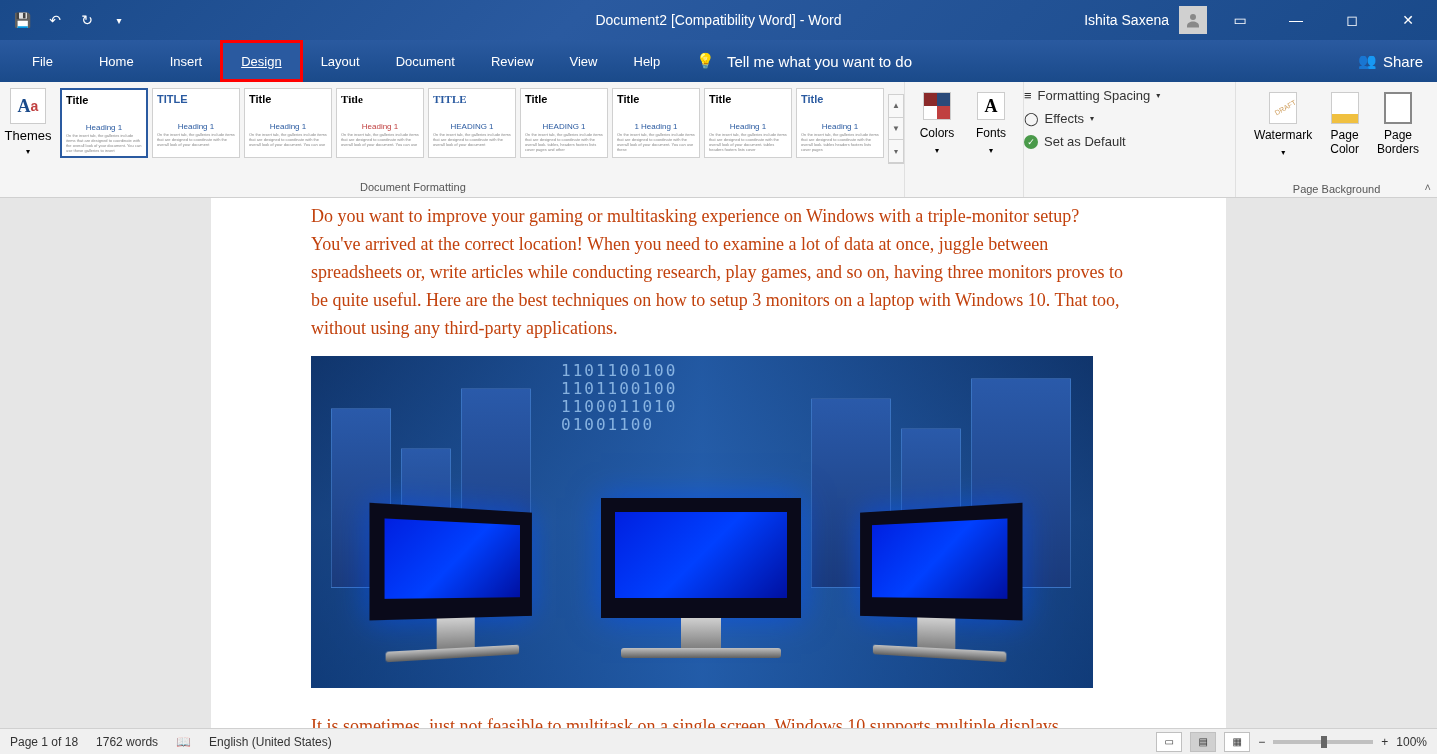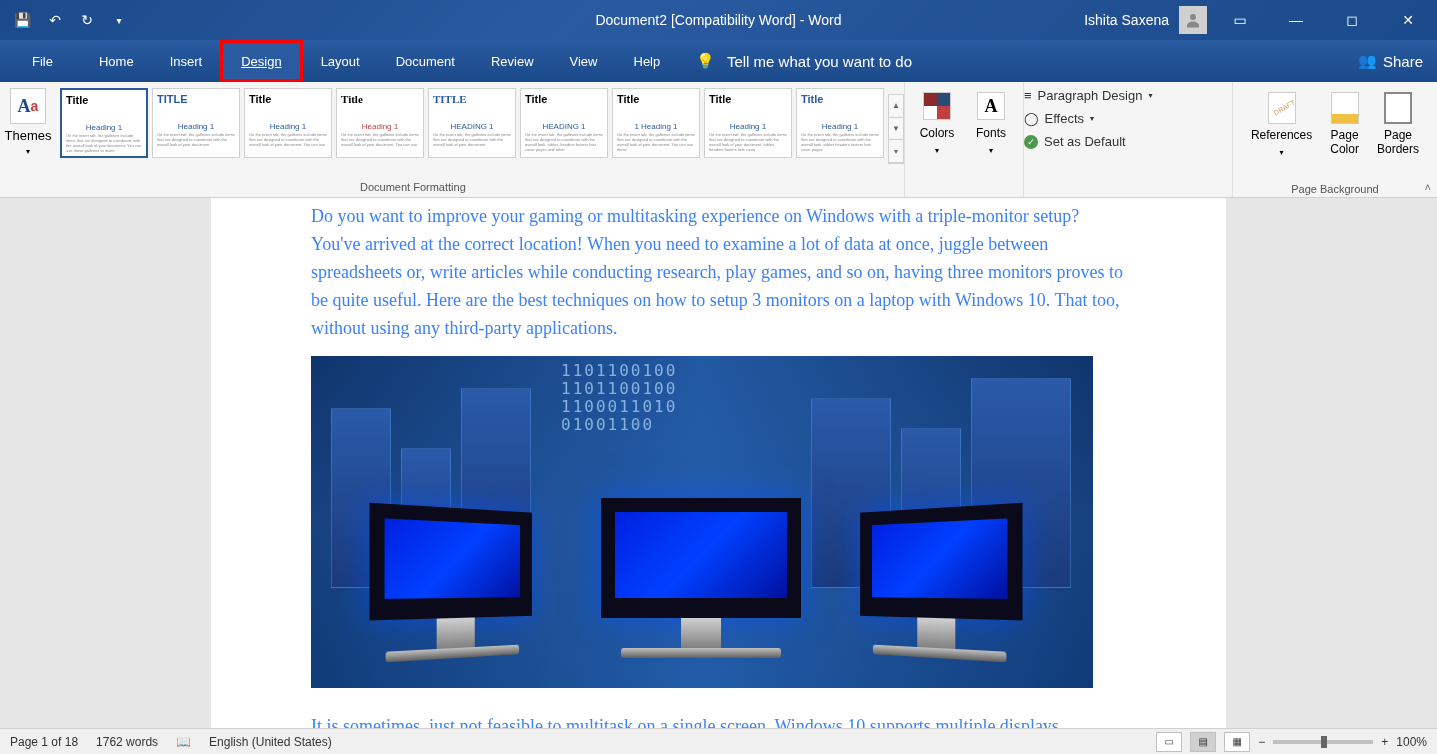--- a/index.html
+++ b/index.html
@@ -50,21 +50,21 @@
 .pgbg-group { display: flex; gap: 18px; padding: 6px 10px 0 10px; }
 .pgbg-btn { display: flex; flex-direction: column; align-items: center; gap: 4px; font-size: 12px; text-align: center; line-height: 14px; }
 .pgbg-ic { width: 28px; height: 32px; border: 1px solid #ccc; background: #fff; }
 .collapse-ic { position: absolute; right: 6px; bottom: 4px; font-size: 11px; color: #666; }
 
 .gallery-label { position: absolute; left: 360px; bottom: 4px; font-size: 11px; color: #555; }
 
 
 .docarea { flex: 1; background: #e6e6e6; overflow: hidden; display: flex; justify-content: center; }
 .page { width: 1015px; background: #fff; padding: 0 100px; margin-top: -2px; }
-.para { font-family: Georgia, serif; font-size: 18px; color: #3b82f6; line-height: 28px; margin: 6px 0 14px 0; }
+.para { font-family: Georgia, serif; font-size: 18px; color: #c2410c; line-height: 28px; margin: 6px 0 14px 0; }
 .docimg { width: 782px; height: 332px; background: linear-gradient(180deg, #0a2a5a 0%, #1a4a8a 50%, #0a3a7a 100%); position: relative; overflow: hidden; margin-bottom: 24px; }
 .skyline { position: absolute; inset: 0; background:
   linear-gradient(90deg, rgba(20,60,120,.6) 0%, rgba(40,100,180,.8) 50%, rgba(20,60,120,.6) 100%);
 }
 .bldg { position: absolute; bottom: 100px; background: linear-gradient(180deg, #2a5aaa 0%, #1a3a7a 100%); border: 1px solid rgba(100,180,255,.3); }
 .digits { position: absolute; top: 6px; left: 250px; font-family: monospace; font-size: 16px; color: rgba(180,220,255,.7); letter-spacing: 2px; line-height: 18px; }
 .monitor { position: absolute; bottom: 30px; }
 .mon-screen { background: linear-gradient(135deg, #0020e0 0%, #0040ff 50%, #0010a0 100%); border: 14px solid #0a0a1a; border-bottom-width: 20px; box-shadow: 0 0 30px rgba(0,80,255,.6); }
 .mon-stand { width: 40px; height: 30px; background: linear-gradient(180deg, #d0d0d0, #808080); margin: 0 auto; }
 .mon-base { width: 140px; height: 10px; background: linear-gradient(180deg, #c0c0c0, #606060); margin: 0 auto; border-radius: 3px; }
@@ -205,41 +205,41 @@
         <span>Fonts</span>
         <span style="font-size:8px;">▾</span>
       </div>
     </div>
     <span></span>
   </div>
 
   <div class="opts-col">
     <div class="row">
         <span>≡</span>
-        <span>Paragraph Design</span>
+        <span>Formatting Spacing</span>
         <span style="font-size:8px;">▾</span>
       </div>
     <div class="row">
         <span>◯</span>
         <span>Effects</span>
         <span style="font-size:8px;">▾</span>
       </div>
     <div class="row">
         <span class="check-ic">✓</span>
         <span>Set as Default</span>
       </div>
   </div>
 
   <div class="rgroup" style="margin-left:auto;border-right:none;border-left:1px solid #e0e0e0;">
     <div class="pgbg-group">
       <div class="pgbg-btn">
           <div class="pgbg-ic" style="position:relative;">
             <span style="position:absolute;top:8px;left:4px;transform:rotate(-30deg);font-size:7px;color:#d0a060;">DRAFT</span>
           </div>
-          <span>References</span>
+          <span>Watermark</span>
           <span style="font-size:8px;">▾</span>
         </div>
       <div class="pgbg-btn">
           <div class="pgbg-ic" style="background:linear-gradient(#fff 70%,#f0c040 70%);"></div>
           <span style="white-space:pre-line;">Page
 Color</span>
         </div>
       <div class="pgbg-btn">
           <div class="pgbg-ic" style="border:2px solid #888;"></div>
           <span style="white-space:pre-line;">Page

